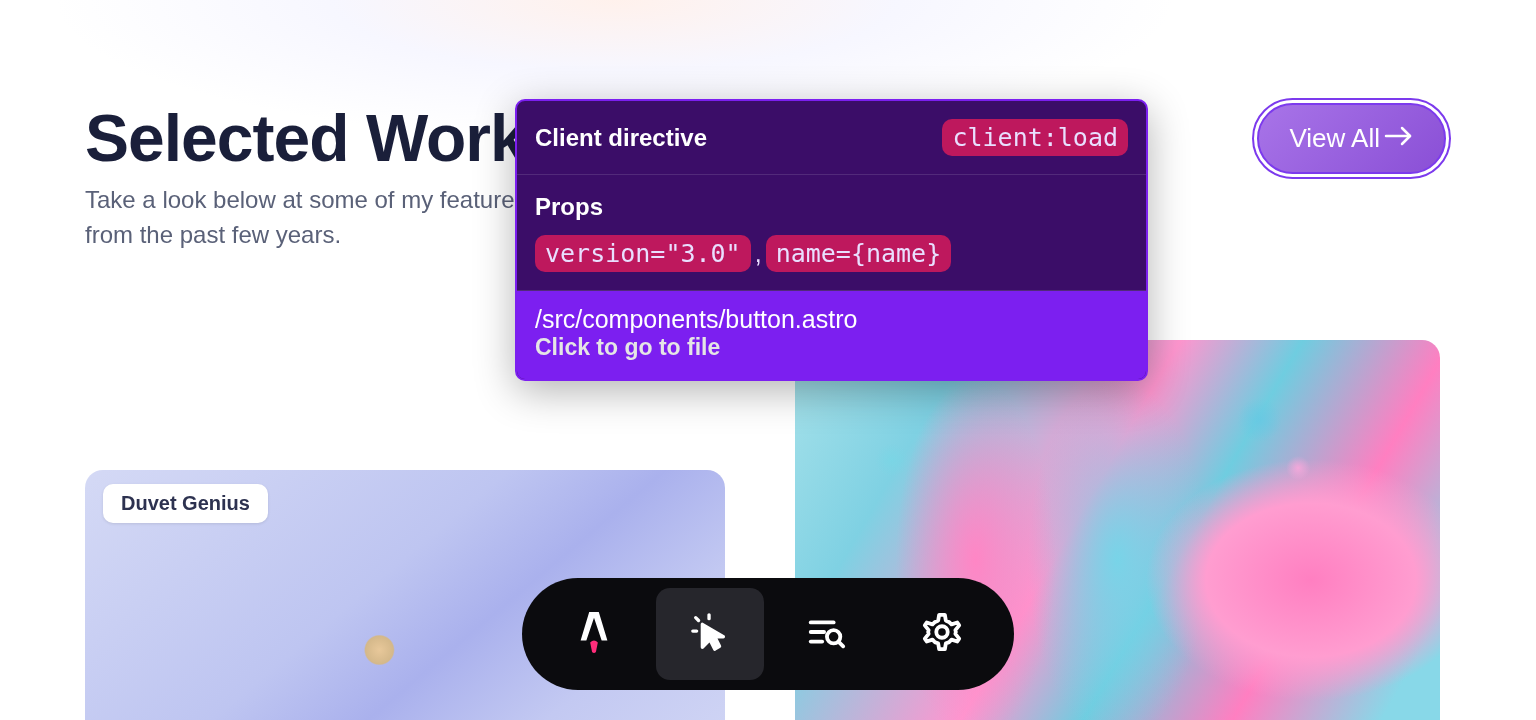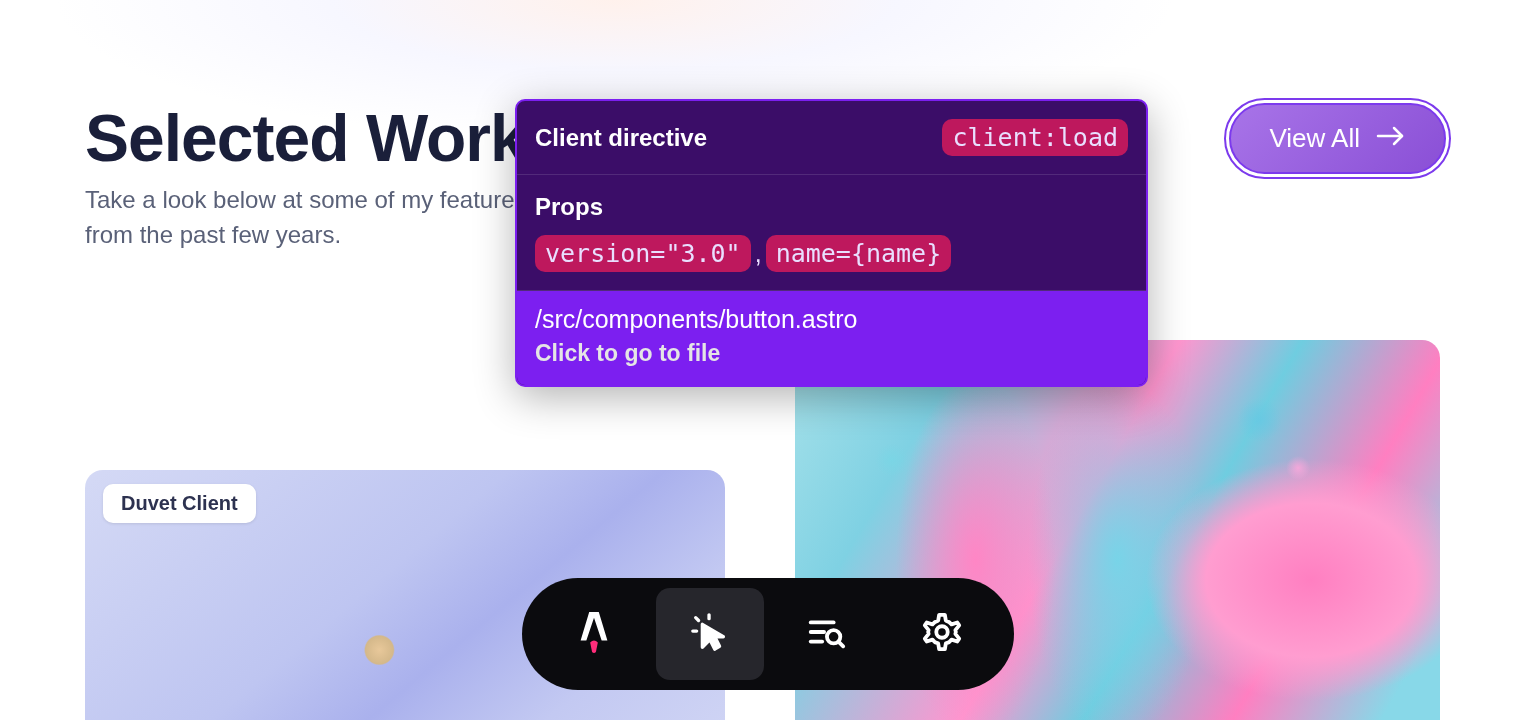--- a/index.html
+++ b/index.html
@@ -40,22 +40,22 @@
   line-height: 1.45;
   max-width: 620px;
 }
 
 .view-all-btn {
   position: absolute;
   top: 103px;
   right: 90px;
   display: flex;
   align-items: center;
-  gap: 16px;
-  padding: 18px 38px;
+  gap: 4px;
+  padding: 18px 30px;
   background: linear-gradient(135deg, #a874e8 0%, #8a4fd6 100%);
   color: #fff;
   font-size: 26px;
   font-weight: 500;
   border-radius: 44px;
   border: 2px solid #7c3aed;
   outline: 2px solid #7c3aed;
   outline-offset: 3px;
   cursor: pointer;
 }
@@ -112,21 +112,20 @@
 
 .tooltip-footer {
   background: #7c1ff0;
   padding: 14px 18px 18px;
   cursor: pointer;
 }
 
 .file-path {
   color: #fff;
   font-size: 25px;
-  margin-bottom: 6px;
 }
 
 .click-hint {
   color: #e5e5e5;
   font-weight: 700;
   font-size: 23px;
 }
 
 .cards {
   position: absolute;
@@ -225,21 +224,21 @@
       <svg width="30" height="22" viewBox="0 0 30 22" fill="none" stroke="currentColor" stroke-width="2.5" stroke-linecap="round" stroke-linejoin="round">
         <line x1="2" y1="11" x2="26" y2="11"></line>
         <polyline points="18,3 26,11 18,19"></polyline>
       </svg>
     </span>
   </button>
 </div>
 
 <div class="cards">
   <div class="card card-1">
-    <span class="card-badge">Duvet Client</span>
+    <span class="card-badge">Duvet Genius</span>
   </div>
   <div class="card card-2"></div>
 </div>
 
 <div class="tooltip">
   <div class="tooltip-section">
     <div class="tooltip-row">
       <span class="tooltip-label">Client directive</span>
       <span class="code-badge">client:load</span>
     </div>

